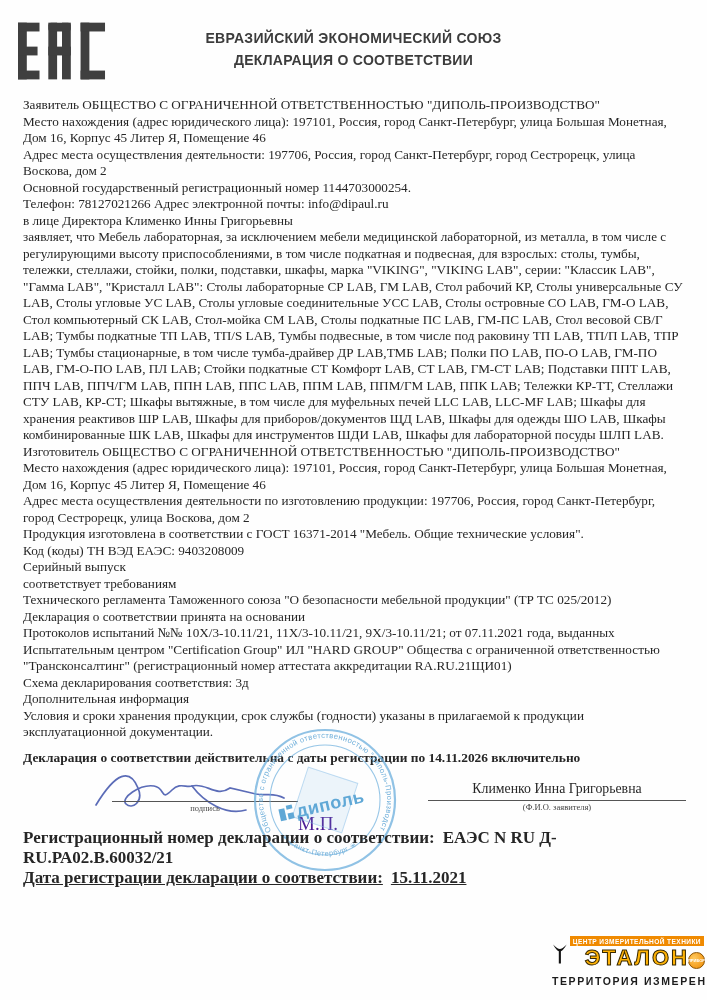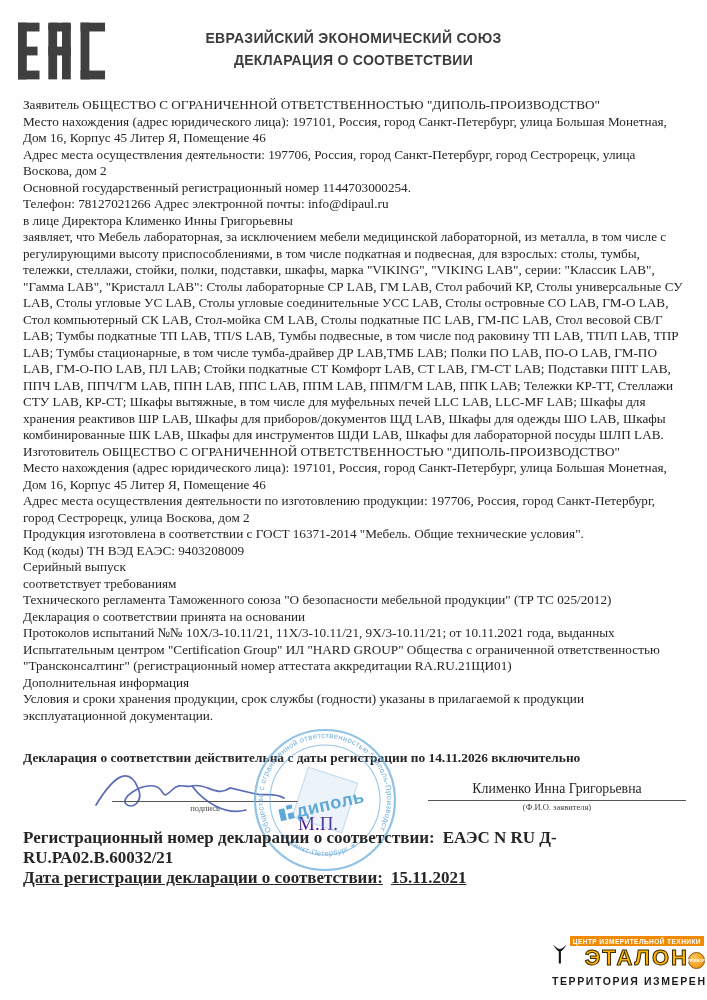--- a/index.html
+++ b/index.html
@@ -74,21 +74,22 @@
     <p><b>заявляет, что</b><span> Мебель лабораторная, за исключением мебели медицинской лабораторной, из металла, в том числе с регулирующими высоту приспособлениями, в том числе подкатная и подвесная, для взрослых: столы, тумбы, тележки, стеллажи, стойки, полки, подставки, шкафы, марка "VIKING", "VIKING LAB", серии: "Классик LAB", "Гамма LAB", "Кристалл LAB": Столы лабораторные СР LAB, ГМ LAB, Стол рабочий КР, Столы универсальные СУ LAB, Столы угловые УС LAB, Столы угловые соединительные УСС LAB, Столы островные СО LAB, ГМ-О LAB, Стол компьютерный СК LAB, Стол-мойка СМ LAB, Столы подкатные ПС LAB, ГМ-ПС LAB, Стол весовой СВ/Г LAB; Тумбы подкатные ТП LAB, ТП/S LAB, Тумбы подвесные, в том числе под раковину ТП LAB, ТП/П LAB, ТПР LAB; Тумбы стационарные, в том числе тумба-драйвер ДР LAB,ТМБ LAB; Полки ПО LAB, ПО-О LAB, ГМ-ПО LAB, ГМ-О-ПО LAB, ПЛ LAB; Стойки подкатные СТ Комфорт LAB, СТ LAB, ГМ-СТ LAB; Подставки ППТ LAB, ППЧ LAB, ППЧ/ГМ LAB, ППН LAB, ППС LAB, ППМ LAB, ППМ/ГМ LAB, ППК LAB; Тележки КР-ТТ, Стеллажи СТУ LAB, КР-СТ; Шкафы вытяжные, в том числе для муфельных печей LLC LAB, LLC-MF LAB; Шкафы для хранения реактивов ШР LAB, Шкафы для приборов/документов ЩД LAB, Шкафы для одежды ШО LAB, Шкафы комбинированные ШК LAB, Шкафы для инструментов ШДИ LAB, Шкафы для лабораторной посуды ШЛП LAB.</span></p>
     <p><b>Изготовитель</b><span> ОБЩЕСТВО С ОГРАНИЧЕННОЙ ОТВЕТСТВЕННОСТЬЮ "ДИПОЛЬ-ПРОИЗВОДСТВО"</span></p>
     <p><b></b><span>Место нахождения (адрес юридического лица): 197101, Россия, город Санкт-Петербург, улица Большая Монетная, Дом 16, Корпус 45 Литер Я, Помещение 46</span></p>
     <p><b></b><span>Адрес места осуществления деятельности по изготовлению продукции: 197706, Россия, город Санкт-Петербург, город Сестрорецк, улица Воскова, дом 2</span></p>
     <p><b></b><span>Продукция изготовлена в соответствии с ГОСТ 16371-2014 "Мебель. Общие технические условия".</span></p>
     <p><b></b><span>Код (коды) ТН ВЭД ЕАЭС: 9403208009</span></p>
     <p><b></b><span>Серийный выпуск</span></p>
     <p><b>соответствует требованиям</b><span></span></p>
     <p><b></b><span>Технического регламента Таможенного союза "О безопасности мебельной продукции" (ТР ТС 025/2012)</span></p>
     <p><b>Декларация о соответствии принята на основании</b><span></span></p>
-    <p><b></b><span>Протоколов испытаний №№ 10Х/3-10.11/21, 11Х/3-10.11/21, 9Х/3-10.11/21; от 10.11.2021 года, выданных Испытательным центром "Certification Group" ИЛ "HARD GROUP" Общества с ограниченной ответственностью "Трансконсалтинг" (регистрационный номер аттестата аккредитации RA.RU.21ЩИ01)</span></p>
+    <p><b></b><span>Протоколов испытаний №№ 10Х/3-10.11/21, 11Х/3-10.11/21, 9Х/3-10.11/21; от 07.11.2021 года, выданных Испытательным центром "Certification Group" ИЛ "HARD GROUP" Общества с ограниченной ответственностью "Трансконсалтинг" (регистрационный номер аттестата аккредитации RA.RU.21ЩИ01)</span></p>
+    <p><b></b><span>Схема декларирования соответствия: 3д</span></p>
     <p><b>Дополнительная информация</b><span></span></p>
     <p><b></b><span>Условия и сроки хранения продукции, срок службы (годности) указаны в прилагаемой к продукции эксплуатационной документации.</span></p>
   </div>
 
   <div class="validity">Декларация о соответствии действительна с даты регистрации по 14.11.2026 включительно</div>
 
   <svg class="sig-svg" width="210" height="60" viewBox="0 0 210 60">
     <g fill="none" stroke="#4558ae" stroke-width="1.7" stroke-linecap="round" opacity=".88">
       <path d="M8,47 C28,14 42,10 50,30 C56,44 44,52 38,46 C32,40 52,26 66,28 C78,30 72,44 84,32 C92,24 98,30 104,28 C118,24 128,40 142,30 L168,36 C178,38 186,34 196,40"></path>
       <path d="M104,28 C116,44 138,58 158,52"></path>

